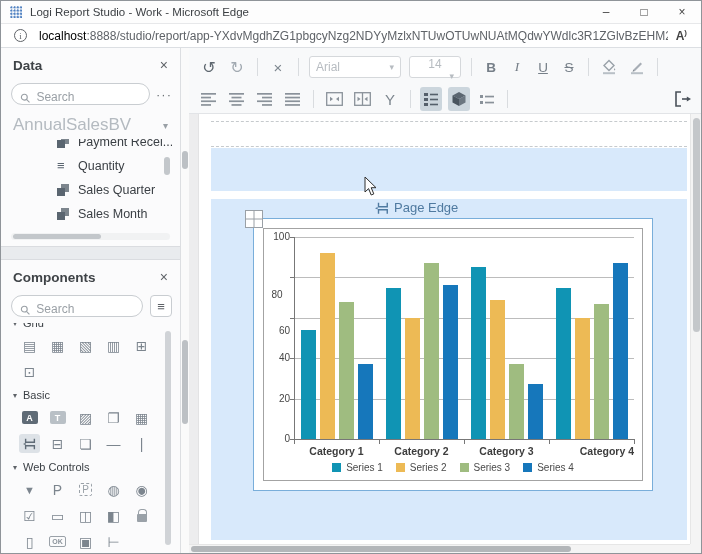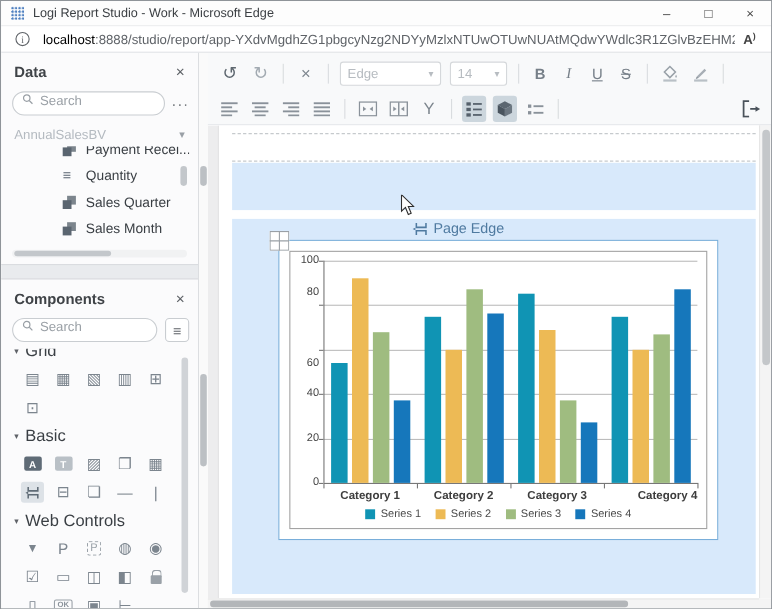--- a/index.html
+++ b/index.html
@@ -28,45 +28,45 @@
   .sidebar { position:absolute; left:0; top:47px; width:180px; bottom:0; background:#fbfbfc; border-right:1px solid #dcdee1; overflow:hidden; }
   .side-sb { position:absolute; left:180px; top:47px; width:8px; bottom:0; background:#fafafa; }
   .side-sb .th { position:absolute; left:1px; width:6px; border-radius:3px; background:#bcc0c4; }
   .editor { position:absolute; left:188px; top:47px; right:0; bottom:0; }
 
   
   .phead { display:flex; align-items:center; padding:9px 12px 6px 12px; }
   .phead .pt { font-size:13.5px; font-weight:bold; color:#3f4347; }
   .phead .px { margin-left:auto; font-size:14px; color:#5f6368; cursor:default; }
   .srow { display:flex; align-items:center; padding:4px 8px 4px 10px; }
-  .pill { flex:1; height:22px; border:1px solid #c9cdd1; border-radius:11px; background:#fff; display:flex; align-items:flex-start; padding:0 8px; }
+  .pill { flex:1; height:22px; border:1px solid #c9cdd1; border-radius:11px; background:#fff; display:flex; align-items:flex-end; padding:0 8px; }
   .pill input { border:none; outline:none; width:100%; font-size:12px; color:#333; background:transparent; margin-left:6px; font-family:inherit; }
   .pill input::placeholder { color:#9aa0a6; }
   .more { margin-left:6px; color:#6b7075; font-size:13px; letter-spacing:1px; }
   .menu-btn { margin-left:7px; width:22px; height:22px; border:1px solid #c9cdd1; border-radius:4px; background:#fff; display:flex; align-items:center; justify-content:center; color:#5f6368; font-size:13px; }
   .bvrow { display:flex; align-items:center; padding:6px 12px 4px 12px; }
-  .bv { font-size:12px; color:#b4bac0; }
+  .bv { font-size:17px; color:#b4bac0; }
   .bvrow .arr { margin-left:auto; color:#9aa0a6; font-size:10px; }
   .flist { position:relative; margin:0 8px; height:92px; overflow:hidden; }
   .fitem { display:flex; align-items:center; height:24px; padding-left:48px; }
   .fitem:first-child { margin-top:-9px; }
   .fitem .fl { font-size:12.5px; color:#3a3f44; margin-left:8px; white-space:nowrap; }
   .dim-ic { position:relative; width:13px; height:13px; flex:0 0 13px; }
   .dim-ic i { position:absolute; width:8px; height:8px; background:#5a6570; }
   .dim-ic i.b { left:4px; top:0; background:#7c858d; }
   .dim-ic i.f { left:0; top:4px; }
   .meas-ic { width:13px; flex:0 0 13px; font-size:13px; color:#5a6570; font-weight:bold; line-height:10px; }
   .flist .vth { position:absolute; right:2px; top:18px; width:6px; height:18px; background:#c3c7cb; border-radius:3px; }
   .hscroll { margin:2px 10px 0 10px; height:7px; background:#f1f2f3; border-radius:4px; position:relative; }
   .hscroll .hth { position:absolute; left:2px; top:1px; height:5px; width:88px; background:#c3c7cb; border-radius:3px; }
   .pdivider { height:14px; background:#e9ebee; border-top:1px solid #dadce0; border-bottom:1px solid #dadce0; margin-top:6px; }
   .comp-scroll { position:relative; margin-top:2px; height:240px; overflow:hidden; }
   .sec { display:flex; align-items:center; margin:8px 0 2px 12px; }
   .sec .sa { font-size:8px; color:#5f6368; margin-right:6px; }
-  .sec .sl { font-size:15px; color:#3a3f44; }
+  .sec .sl { font-size:11px; color:#3a3f44; }
   .sec.clip { margin-top:-6px; }
   .pirow { display:flex; align-items:center; margin:7px 0 7px 18px; }
   .pi { width:21px; height:19px; margin-right:7px; display:flex; align-items:center; justify-content:center; font-size:14px; color:#7c858e; }
   .pi.sm { font-size:11px; }
   .pi.dk { font-size:0; }
   .pi.dk b { width:16px; height:13px; background:#5f6b76; color:#fff; font-size:9px; border-radius:2px; display:flex; align-items:center; justify-content:center; }
   .pi.gy b { width:16px; height:13px; background:#b9c0c6; color:#fff; font-size:9px; border-radius:2px; display:flex; align-items:center; justify-content:center; }
   .pi.sel { background:#dde2e7; border-radius:3px; }
   .pi.dashed b { border:1px dashed #9aa1a8; font-size:10px; color:#9aa1a8; padding:0 2px; border-radius:2px; font-weight:normal; }
   .pi.chip b { border:1px solid #9aa1a8; font-size:7px; color:#8b939b; padding:1px 2px; border-radius:2px; font-weight:bold; }
@@ -78,21 +78,21 @@
   .toolbar { position:absolute; left:0; top:0; right:0; height:66px; background:#f8f9fa; border-bottom:1px solid #e2e4e7; }
   .trow { position:absolute; left:6px; right:4px; height:26px; display:flex; align-items:center; }
   .trow.r1 { top:6px; } .trow.r2 { top:38px; }
   .tbtn { min-width:22px; height:24px; display:flex; align-items:center; justify-content:center; margin:0 3px; color:#7d868e; font-size:15px; border-radius:3px; }
   .tbtn.glyph { font-size:16px; }
   .tbtn.on { background:#ccd6dd; }
   .tsep { width:1px; height:18px; background:#d9dcdf; margin:0 6px; }
   .tsel { height:22px; border:1px solid #d5d8db; border-radius:3px; background:#fff; display:flex; align-items:center; padding:0 6px; margin:0 4px; }
   .tsel .v { font-size:12px; color:#b7bcc1; }
   .tsel .a { margin-left:auto; padding-left:8px; color:#b7bcc1; font-size:9px; }
-  .tsel.font { width:92px; } .tsel.size { width:52px; }
+  .tsel.font { width:92px; } .tsel.size { width:52px;flex-direction:column; }
   .fmt { font-size:13.5px; color:#767f88; width:20px; text-align:center; margin:0 3px; }
   .fmt.b { font-weight:bold; } .fmt.i { font-style:italic; font-family:"Liberation Serif",serif; }
   .fmt.u { text-decoration:underline; } .fmt.s { text-decoration:line-through; }
   .undo { color:#5f6870; } .redo { color:#a2aab1; }
   .spacer { flex:1; }
 
   
   .canvas { position:absolute; left:0; top:66px; right:11px; bottom:9px; background:#fff; overflow:hidden; }
   .gutter { position:absolute; left:0; top:0; bottom:0; width:10px; background:#ededee; border-right:1px solid #e3e3e4; }
   .band { position:absolute; left:22px; right:3px; }
@@ -301,21 +301,21 @@
   <div class="editor">
 
     <div class="toolbar">
       <div class="trow r1">
         <span class="tbtn glyph undo">↺</span>
         <span class="tbtn glyph redo">↻</span>
         <span class="tsep"></span>
         <span class="tbtn">×</span>
         <span class="tsep"></span>
         <span class="tsel font">
-          <span class="v">Edge</span>
+          <span class="v">Arial</span>
           <span class="a">▾</span>
         </span>
         <span class="tsel size">
           <span class="v">14</span>
           <span class="a">▾</span>
         </span>
         <span class="tsep"></span>
         <span class="fmt b">B</span>
         <span class="fmt i">I</span>
         <span class="fmt u">U</span>
@@ -478,21 +478,21 @@
             <div class="ctick" style="left: 26px; top: 169.6px;"></div>
             <div class="cyl" style="left: 0px; top: 163.6px;">20</div>
             <div class="cg" style="left: 30px; width: 340px; top: 129.2px;"></div>
             <div class="ctick" style="left: 26px; top: 129.2px;"></div>
             <div class="cyl" style="left: 0px; top: 123.2px;">40</div>
             <div class="cg" style="left: 30px; width: 340px; top: 88.8px;"></div>
             <div class="ctick" style="left: 26px; top: 88.8px;"></div>
             <div class="cyl" style="left: 0px; top: 96px;">60</div>
             <div class="cg" style="left: 30px; width: 340px; top: 48.4px;"></div>
             <div class="ctick" style="left: 26px; top: 48.4px;"></div>
-            <div class="cyl" style="left: 0px; top: 31px;">80</div>
+            <div class="cyl" style="left: 0px; top: 60px; text-align: center;">80</div>
             <div class="cg" style="left: 30px; width: 340px; top: 8px;"></div>
             <div class="ctick" style="left: 26px; top: 8px;"></div>
             <div class="cyl" style="left: 0px; top: 2px;">100</div>
             <div class="cax v" style="left: 30px; top: 8px; height: 202px;"></div>
             <div class="cax h" style="left: 30px; top: 210px; width: 341px;"></div>
             <div class="cxtick" style="left: 30px; top: 211px;"></div>
             <div class="cxl" style="left: 30px; width: 85px; top: 216px;">Category 1</div>
             <div class="cbar" style="left: 37px; top: 100.92px; height: 109.08px; background: rgb(16, 148, 180);"></div>
             <div class="cbar" style="left: 56px; top: 24.16px; height: 185.84px; background: rgb(237, 186, 85);"></div>
             <div class="cbar" style="left: 75px; top: 72.64px; height: 137.36px; background: rgb(159, 188, 128);"></div>

